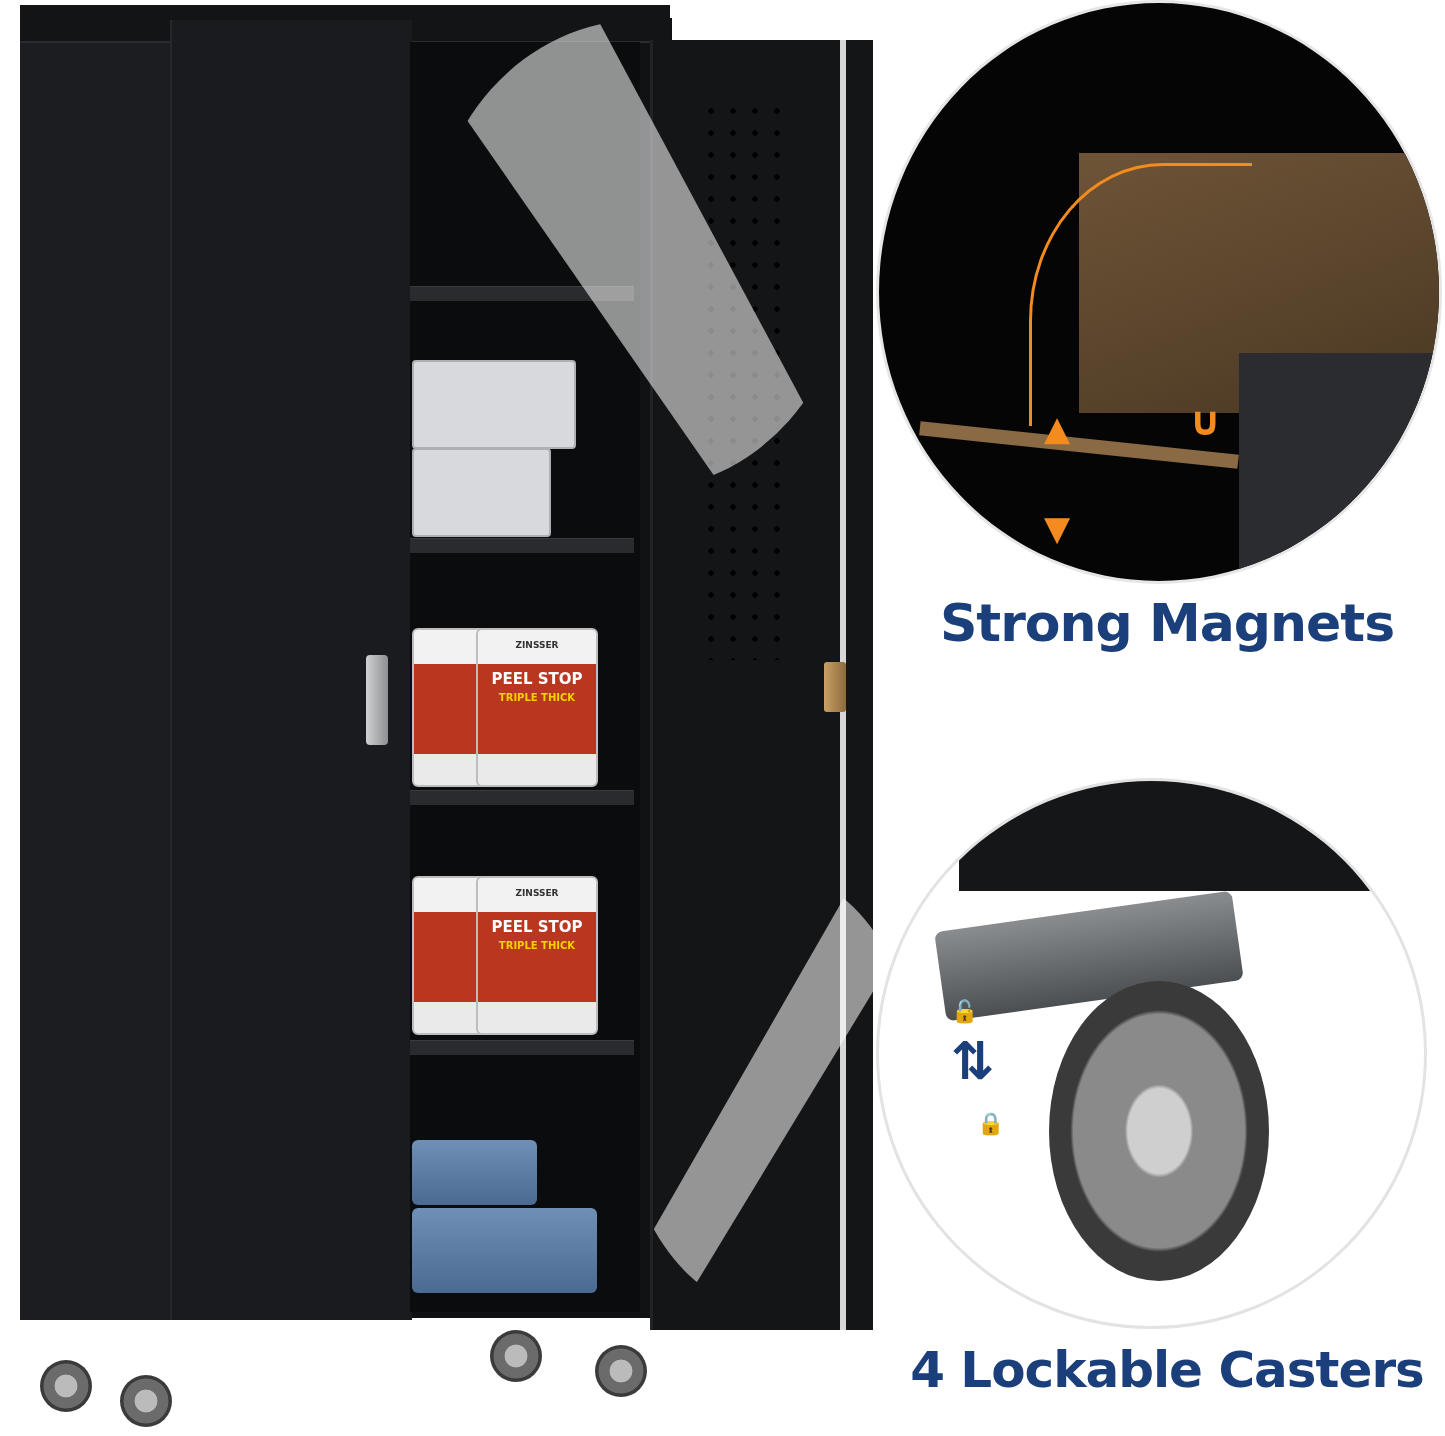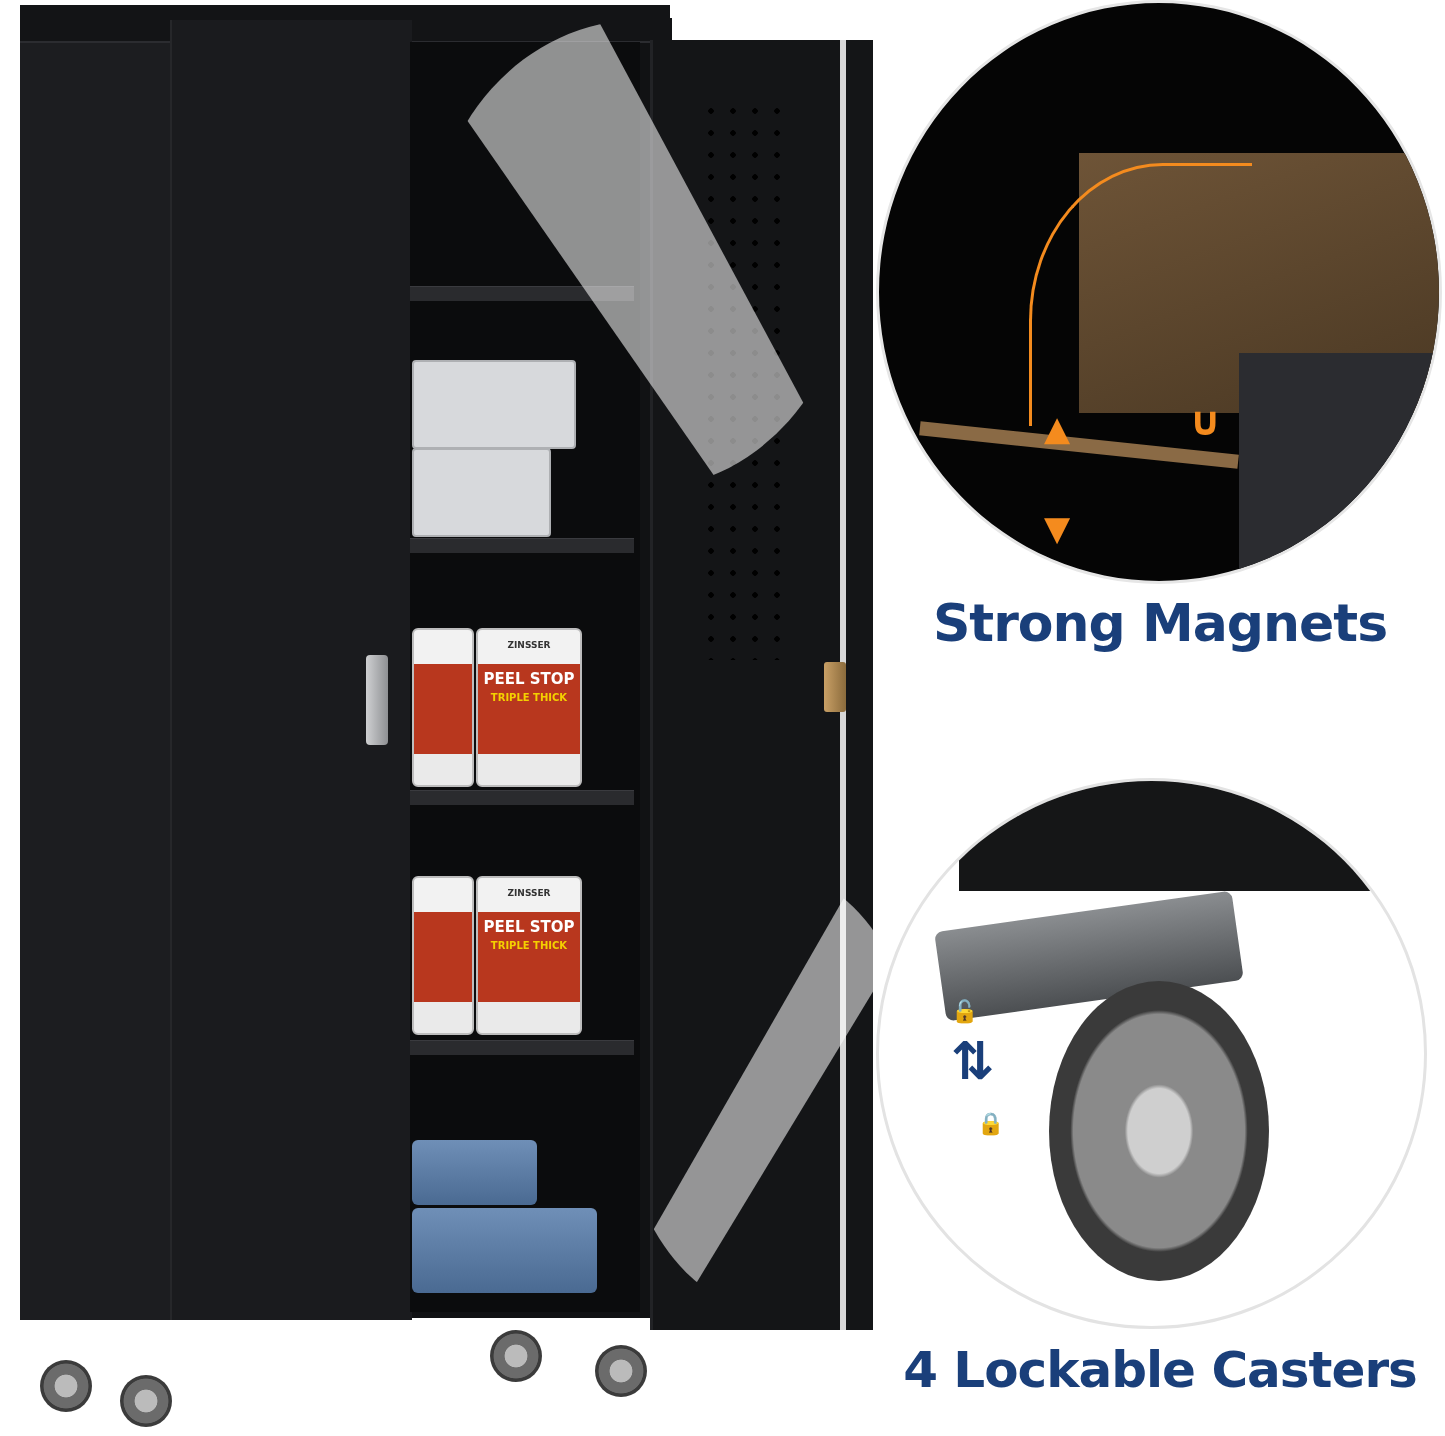--- a/index.html
+++ b/index.html
@@ -12,36 +12,36 @@
   .top-rail{left:20px;top:5px;width:650px;height:36px;background:#131416;border-bottom:2px solid #2b2c30;}
   .interior{left:410px;top:42px;width:230px;height:1270px;background:#0b0c0d;}
   .shelf{left:410px;width:224px;height:14px;background:#2a2b2e;border-top:1px solid #3a3b3f;}
   .right-door{left:650px;top:40px;width:220px;height:1290px;background:#141517;border-left:3px solid #222326;}
   .pegboard{left:700px;top:100px;width:90px;height:560px;
     background-image:radial-gradient(circle,#000 2.5px,transparent 3px);background-size:22px 22px;}
   .handle{left:366px;top:655px;width:22px;height:90px;background:linear-gradient(90deg,#cfd0d2,#8e9093);border-radius:4px;}
   .latch{left:824px;top:662px;width:22px;height:50px;background:linear-gradient(90deg,#c9a066,#8b6b3c);border-radius:3px;}
   .door-edge{left:840px;top:40px;width:6px;height:1290px;background:#d8d8d8;}
   .item-box{background:#d7d9dc;border:2px solid #aeb0b3;border-radius:4px;}
-  .paint-can{background:linear-gradient(180deg,#f2f2f2 0 22%,#b8371e 22% 80%,#eaeaea 80%);border-radius:6px;border:2px solid #bdbdbd;}
+  .paint-can{background:linear-gradient(180deg,#f2f2f2 0 22%,#b8371e 22% 80%,#eaeaea 80%);border-radius:6px;border:2px solid #bdbdbd;padding-left:16px;}
   .tool-case{background:linear-gradient(180deg,#6f8fb7,#4a6a92);border-radius:6px;}
   .wheel{width:52px;height:52px;border-radius:50%;background:radial-gradient(circle,#bbb 0 30%,#6b6b6b 32% 60%,#3b3b3b 62%);}
   .swoosh{border-radius:50%;background:rgba(255,255,255,0.55);}
   
   .circle{border-radius:50%;overflow:hidden;border:3px solid #e6e6e6;}
   .magnet-circle{left:876px;top:0px;width:560px;height:578px;background:#050505;}
   .caster-circle{left:876px;top:778px;width:545px;height:545px;background:#ffffff;border-color:#e3e3e3;}
   .box-open{left:200px;top:150px;width:360px;height:260px;background:linear-gradient(160deg,#6e5437,#4a3823);}
   .box-side{left:360px;top:350px;width:200px;height:250px;background:#2b2c30;}
   .box-shelf{left:40px;top:435px;width:320px;height:14px;background:#8a6a45;transform:rotate(6deg);}
   .orange{color:#f48b1e;}
   .caster-plate{left:80px;top:0px;width:460px;height:110px;background:#151617;}
   .caster-wheel{left:170px;top:200px;width:220px;height:300px;border-radius:50%;background:radial-gradient(ellipse,#cfcfcf 0 20%,#8a8a8a 22% 55%,#3a3a3a 57%);}
   .caster-bracket{left:60px;top:130px;width:300px;height:90px;background:linear-gradient(180deg,#8a8d90,#4c4f52);border-radius:8px;transform:rotate(-8deg);}
-  .feature-title{color:#1a3f7a;font-family:"DejaVu Sans",sans-serif;font-weight:bold;text-align:center;letter-spacing:-1px;}
+  .feature-title{color:#1a3f7a;font-family:"DejaVu Sans",sans-serif;font-weight:bold;text-align:center;letter-spacing:-1px;margin-left:7px;}
   .title-magnets{left:900px;top:592px;width:520px;font-size:52px;line-height:62px;}
   .title-casters{left:880px;top:1340px;width:560px;font-size:50px;line-height:60px;}
   .lock-icon{color:#1a3f7a;font-size:22px;}
   .arrows{color:#1a3f7a;font-size:52px;font-weight:bold;}
 </style>
 </head>
 <body>
 
 <div class="abs cabinet-body"></div>
 <div class="abs side-panel"></div>

